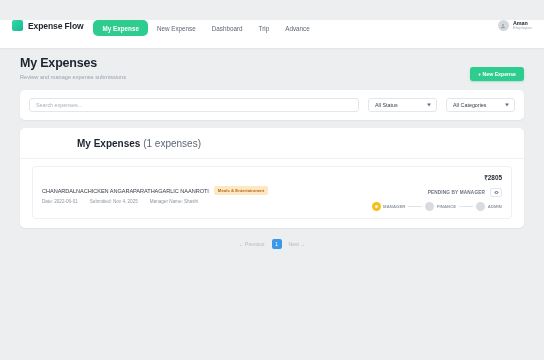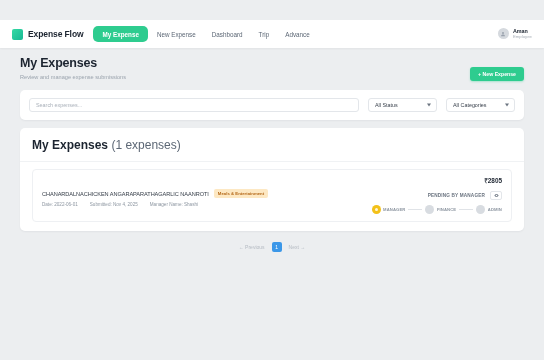--- a/index.html
+++ b/index.html
@@ -8,21 +8,21 @@
     font-family: "Liberation Sans", sans-serif;
     background: #eceef0;
     overflow: hidden;
   }
   #app { width: 544px; height: 360px; position: relative; background: #eceef0; }
 
   
   .navbar {
     position: absolute; top: 20px; left: 0; right: 0; height: 28px;
     background: #ffffff;
-    display: flex; align-items: center;
+    display: flex; align-items: flex-start;
     padding: 0 12px 0 12px;
     box-shadow: 0 1px 2px rgba(0,0,0,0.05);
   }
   .brand { display: flex; align-items: center; gap: 5px; margin-right: 10px; }
   .brand-logo {
     width: 11px; height: 11px; border-radius: 2px;
     background: linear-gradient(135deg, #34d9a4 0%, #18b894 100%);
   }
   .brand-name { font-size: 8.5px; font-weight: bold; color: #1c2430; letter-spacing: -0.1px; }
   .nav-links { display: flex; align-items: center; gap: 2px; }
@@ -82,21 +82,21 @@
     width: 0; height: 0; border-left: 2.4px solid transparent;
     border-right: 2.4px solid transparent; border-top: 3px solid #6b7480;
   }
 
   
   .list-card {
     background: #fff; border-radius: 5px; margin-top: 8px;
     box-shadow: 0 1px 2px rgba(17,24,39,0.05); padding-bottom: 9px;
   }
   .list-card-head { padding: 10px 12px 9px 12px; border-bottom: 1px solid #f0f2f4; }
-  .list-card-title { font-size: 12px; color: #1c2430; }
+  .list-card-title { font-size: 10px; color: #1c2430; margin-left: 45px; }
   .list-card-title b { font-weight: bold; }
   .list-card-title span { color: #5c6775; font-weight: normal; }
 
   
   .expense-row {
     margin: 7px 12px 0 12px; border: 1px solid #eef0f3; border-radius: 4px;
     padding: 8px 9px 9px 9px; position: relative; min-height: 53px;
   }
   .row-amount {
     position: absolute; right: 9px; top: 6px;

